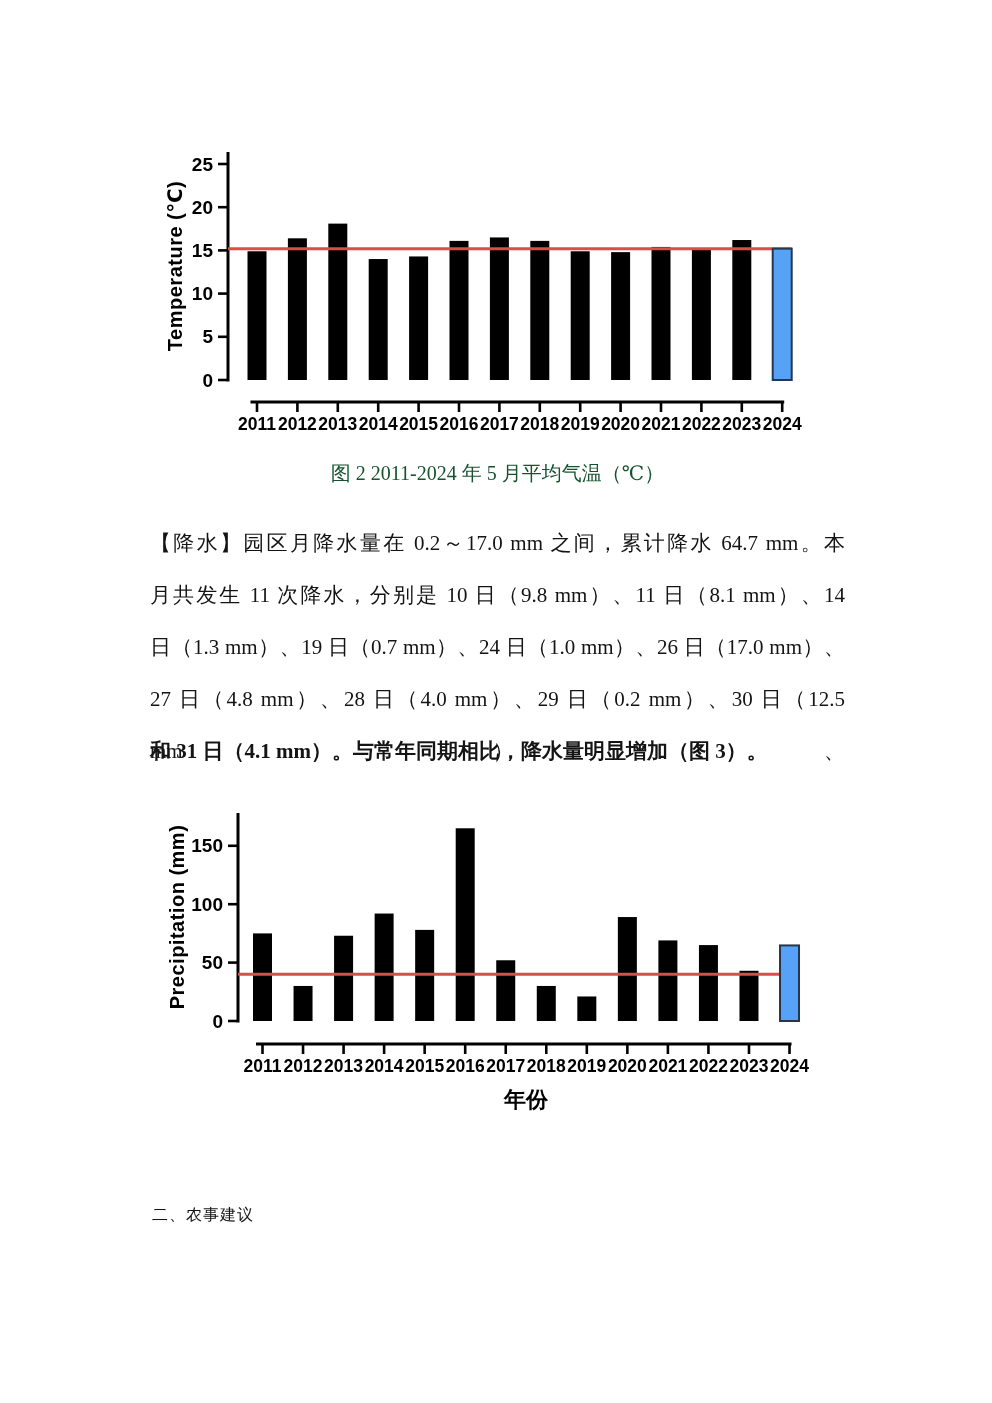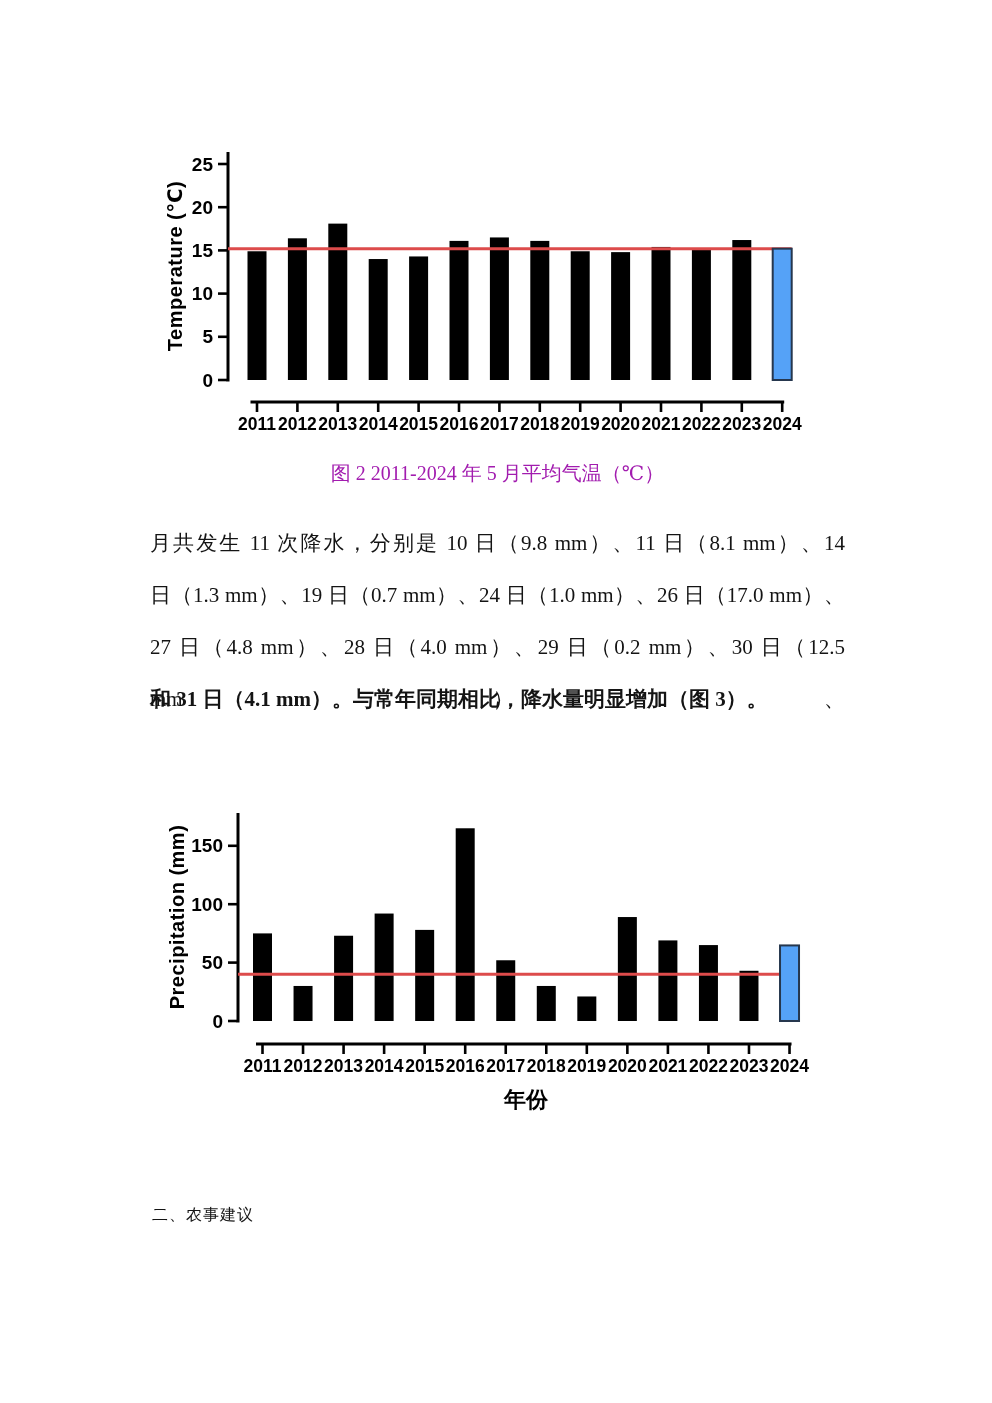--- a/index.html
+++ b/index.html
@@ -6,21 +6,21 @@
   body{
     width:992px;height:1403px;background:#ffffff;position:relative;
     font-family:"Liberation Serif","DejaVu Serif",serif;color:#141414;
   }
   .page{position:absolute;left:0;top:0;width:992px;height:1403px;background:#ffffff;overflow:hidden;}
   .figure{position:absolute;}
   .figure svg{display:block;}
   svg text{font-family:"Liberation Sans","DejaVu Sans",sans-serif;fill:#000;}
   .caption{
     position:absolute;left:150px;width:695px;text-align:center;
-    font-size:20px;line-height:26px;color:#a21caf;
+    font-size:20px;line-height:26px;color:#14532d;
   }
   .para{position:absolute;left:150px;top:517px;width:695px;font-size:21px;}
   .para-line{
     height:52px;line-height:52px;
     text-align:justify;text-align-last:justify;
   }
   .para-line.last{text-align-last:left;font-weight:bold;}
   .section-heading{
     position:absolute;left:152px;top:1200px;font-size:16px;line-height:30px;
     letter-spacing:1px;
@@ -95,20 +95,21 @@
         <line x1="591.8" y1="263" x2="591.8" y2="272" stroke="#000" stroke-width="2.6"></line>
         <text x="591.8" y="290" text-anchor="middle" font-size="17.5" font-weight="bold">2023</text>
         <line x1="632.1999999999999" y1="263" x2="632.1999999999999" y2="272" stroke="#000" stroke-width="2.6"></line>
         <text x="632.1999999999999" y="290" text-anchor="middle" font-size="17.5" font-weight="bold">2024</text>
       </svg>
   </div>
 
   <div class="caption" style="top:460px;">图 2 2011-2024 年 5 月平均气温（℃）</div>
 
   <div class="para">
+    <div class="para-line">【降水】园区月降水量在 0.2～17.0 mm 之间，累计降水 64.7 mm。本</div>
     <div class="para-line">月共发生 11 次降水，分别是 10 日（9.8 mm）、11 日（8.1 mm）、14</div>
     <div class="para-line">日（1.3 mm）、19 日（0.7 mm）、24 日（1.0 mm）、26 日（17.0 mm）、</div>
     <div class="para-line">27 日（4.8 mm）、28 日（4.0 mm）、29 日（0.2 mm）、30 日（12.5 mm）、</div>
     <div class="para-line last">和 31 日（4.1 mm）。与常年同期相比，降水量明显增加（图 3）。</div>
   </div>
 
   <div class="figure" style="left:150px;top:795px;width:680px;height:335px;">
     <svg id="chart-prec" width="680" height="335" viewBox="0 0 680 335">
         <line x1="88" y1="227.5" x2="88" y2="18" stroke="#000" stroke-width="3"></line>
         <line x1="87" y1="226" x2="78" y2="226" stroke="#000" stroke-width="2.6"></line>

